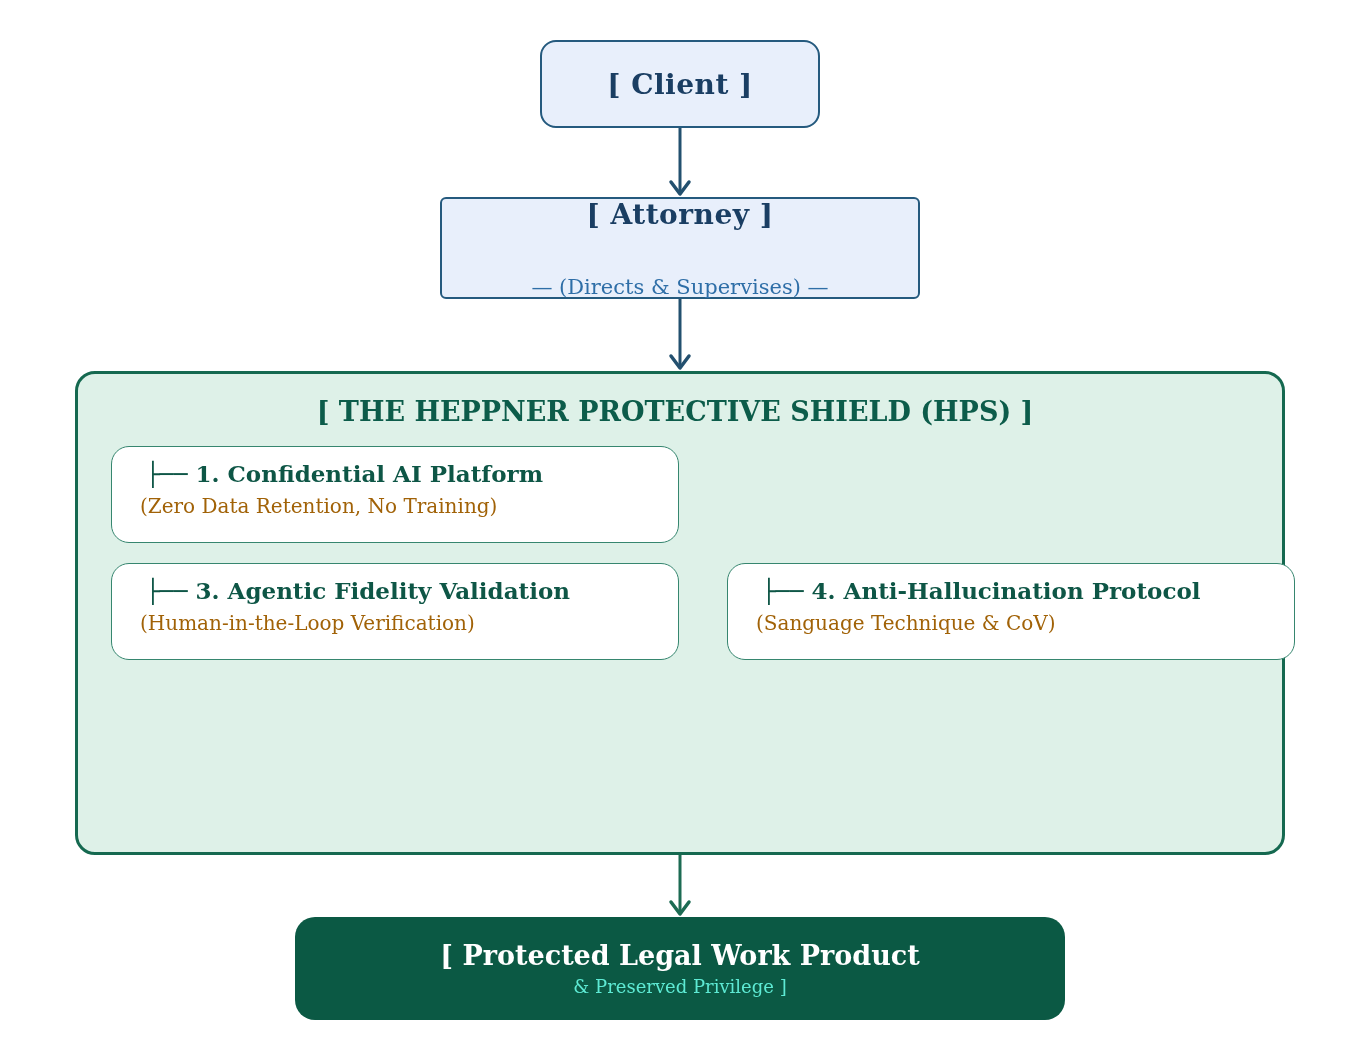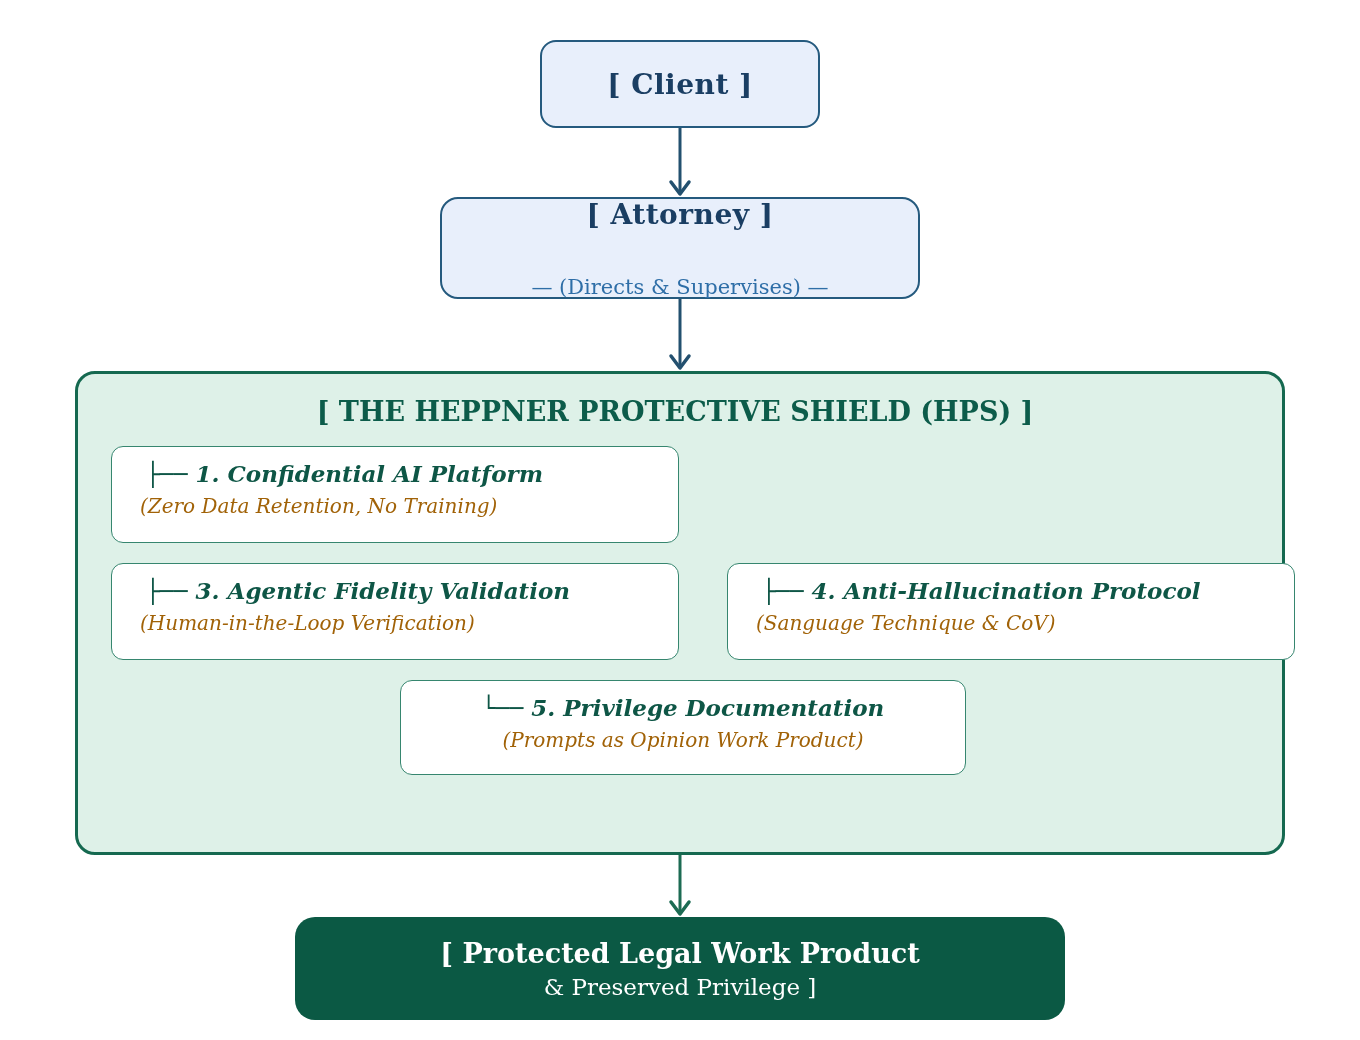--- a/index.html
+++ b/index.html
@@ -24,21 +24,21 @@
     border: 2.5px solid #255a7e;
     border-radius: 16px;
     display: flex;
     flex-direction: column;
     align-items: center;
     justify-content: center;
     gap: 6px;
     box-sizing: border-box;
   }
   .client-node  { left: 540px; top: 40px;  width: 280px; height: 88px; }
-  .attorney-node{ left: 440px; top: 197px; width: 480px; height: 102px; border-radius: 18px; gap: 44px; }
+  .attorney-node{ left: 440px; top: 197px; width: 480px; height: 102px; border-radius: 6px; gap: 44px; }
   .node-blue .node-title {
     color: #1a3e63;
     font-size: 28px;
     font-weight: bold;
     letter-spacing: 0.5px;
   }
   .node-blue .node-subtitle {
     color: #2e6ea7;
     font-size: 21px;
   }
@@ -61,24 +61,23 @@
     left: 0; right: 10px; top: 22px;
     text-align: center;
     color: #0c5c4a;
     font-size: 27px;
     font-weight: bold;
   }
   .shield-item {
     position: absolute;
     background: #ffffff;
     border: 1.5px solid #36866f;
-    border-radius: 12px;
+    border-radius: 18px;
     box-sizing: border-box;
     padding: 13px 28px 10px 28px;
-    font-style: italic;
   }
   .item-1 { left: 33px;  top: 72px;  width: 568px; height: 97px; }
   .item-2 { left: 617px; top: 72px;  width: 568px; height: 97px; }
   .item-3 { left: 33px;  top: 189px; width: 568px; height: 97px; }
   .item-4 { left: 617px; top: 189px; width: 568px; height: 97px; margin-left: 32px; }
   .item-5 { left: 322px; top: 306px; width: 566px; height: 95px; text-align: center; }
   .item-title {
     color: #0e5646;
     font-size: 23px;
     font-weight: bold;
@@ -112,22 +111,22 @@
     align-items: center;
     justify-content: center;
     gap: 5px;
   }
   .result-title {
     color: #ffffff;
     font-size: 27px;
     font-weight: bold;
   }
   .result-subtitle {
-    color: #ffffff;
-    font-size: 23px;
+    color: #5eead4;
+    font-size: 18px;
   }
 </style>
 </head>
 <body>
 
 <div class="canvas">
 
   <div class="node-blue client-node">
     <div class="node-title">[ Client ]</div>
   </div>
@@ -159,24 +158,20 @@
     <div class="shield-item item-3">
       <div class="item-title"><span class="branch-glyph">├──</span><span>3. Agentic Fidelity Validation</span></div>
       <div class="item-subtitle">(Human-in-the-Loop Verification)</div>
     </div>
 
     <div class="shield-item item-4">
       <div class="item-title"><span class="branch-glyph">├──</span><span>4. Anti-Hallucination Protocol</span></div>
       <div class="item-subtitle">(Sanguage Technique &amp; CoV)</div>
     </div>
 
-    <div class="shield-item item-5">
-      <div class="item-title"><span class="branch-glyph">└──</span><span>5. Privilege Documentation</span></div>
-      <div class="item-subtitle">(Prompts as Opinion Work Product)</div>
-    </div>
   </div>
 
   <svg class="arrow" style="left:667px; top:855px;" width="26" height="62">
     <line x1="13" y1="0" x2="13" y2="57" stroke="#1c6b53" stroke-width="3"></line>
     <path d="M4 47 L13 59 L22 47" fill="none" stroke="#1c6b53" stroke-width="3.5" stroke-linecap="round" stroke-linejoin="round"></path>
   </svg>
 
   <div class="result-node">
     <div class="result-title">[ Protected Legal Work Product</div>
     <div class="result-subtitle">&amp; Preserved Privilege ]</div>

